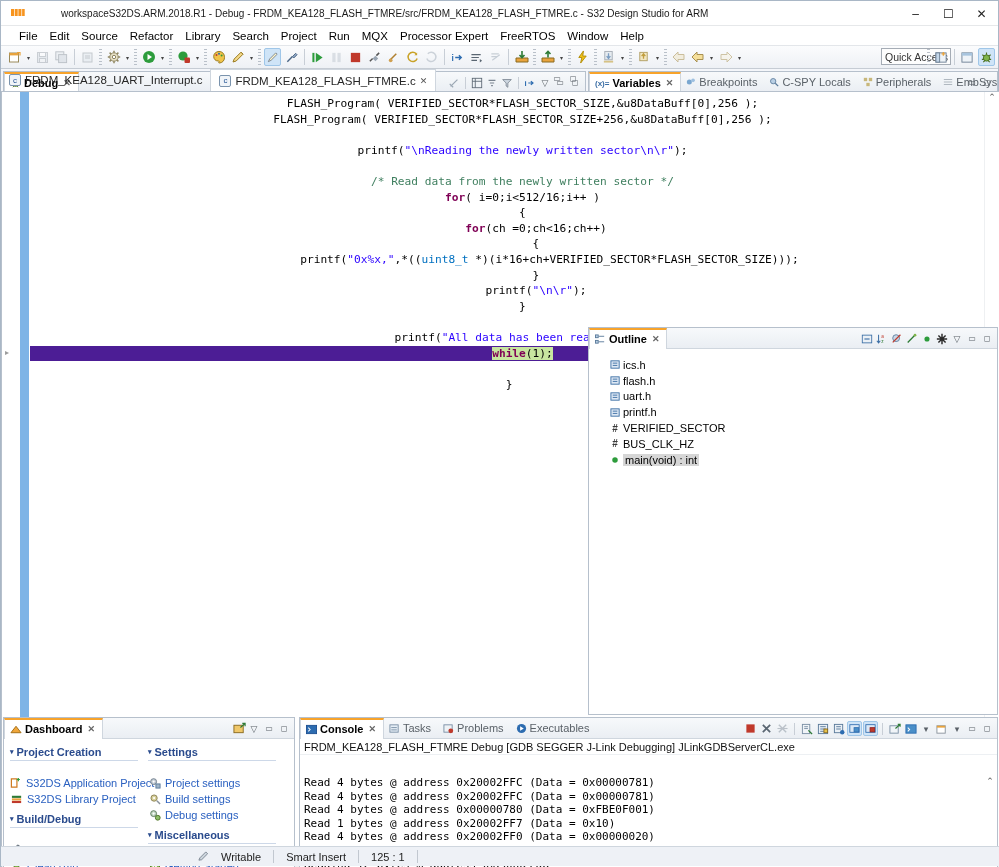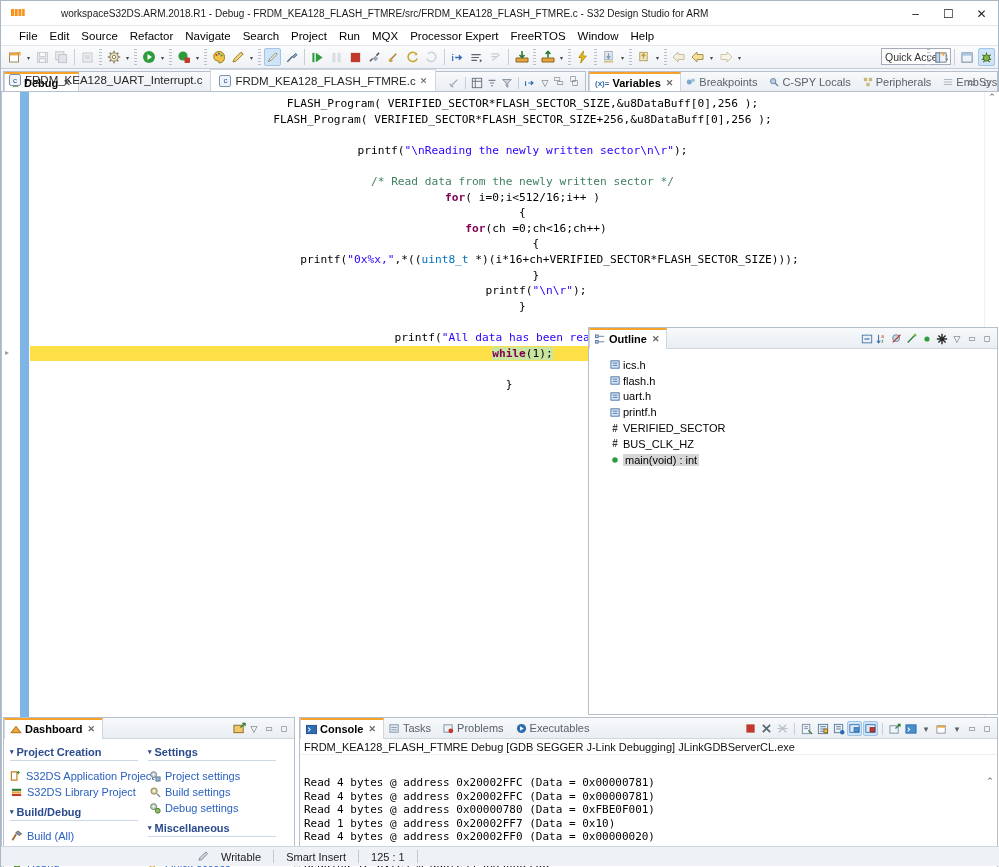--- a/index.html
+++ b/index.html
@@ -187,21 +187,21 @@
     width:9px; background:#7eb4e6; margin-left:1px;
     height:100%;
   }
   .code-area {
     position:absolute; left:28px; right:15px; top:0; bottom:16px;
     overflow:hidden; background:#fff;
     font-family:"DejaVu Sans Mono", monospace; font-size:11.2px; line-height:15.6px;
     padding-top:4px;
   }
   .cline { white-space:pre; height:15.6px; padding-left:4px;text-align:center; }
-  .cline.hl { background:#fde047; }
+  .cline.hl { background:#4c1d95; }
   .kw { color:#7f0055; font-weight:bold; }
   .str { color:#2a00ff; }
   .cmt { color:#3f7f5f; }
   .typ { color:#0070c0; }
   .hlmark { background:#c8e6a0; }
   .vscroll-e {
     position:absolute; right:0; top:0; bottom:16px; width:15px;
     background:#fff; border-left:1px solid #eef0f2;
     display:flex; flex-direction:column; align-items:center;
   }
@@ -221,21 +221,21 @@
   .odim { color:#b08000; }
 
   
   #dash-panel { left:2px; top:648px; width:292px; height:217px; }
   .dash-cols { display:flex; padding:7px 6px 0 6px; gap:10px; }
   .dash-col { width:128px; }
   .dash-group { margin-bottom:6px; }
   .dash-title {
     display:flex; align-items:center; gap:3px;
     font-weight:bold; color:#2a4b8d; font-size:11px;
-    border-bottom:1px solid #cdd8e8; padding-bottom:2px; margin-bottom:7px;
+    border-bottom:1px solid #cdd8e8; padding-bottom:2px; margin-bottom:14px;
   }
   .dash-title .tw { font-size:7px; color:#2a4b8d; }
   .dash-link {
     display:flex; align-items:center; gap:4px;
     color:#2a60c0; font-size:11px; height:16px; white-space:nowrap;
   }
   .dash-link .di { width:13px; height:13px; display:flex;align-items:center;justify-content:center;font-size:9px; }
 
   
   #console-panel { left:298px; top:648px; width:699px; height:190px; }
@@ -288,21 +288,21 @@
       <div class="win-btn">☐</div>
       <div class="win-btn close">✕</div>
     </div>
   </div>
 
   <div class="menubar">
     <div class="menu-item">File</div>
     <div class="menu-item">Edit</div>
     <div class="menu-item">Source</div>
     <div class="menu-item">Refactor</div>
-    <div class="menu-item">Navigate</div>
+    <div class="menu-item">Library</div>
     <div class="menu-item">Search</div>
     <div class="menu-item">Project</div>
     <div class="menu-item">Run</div>
     <div class="menu-item">MQX</div>
     <div class="menu-item">Processor Expert</div>
     <div class="menu-item">FreeRTOS</div>
     <div class="menu-item">Window</div>
     <div class="menu-item">Help</div>
   </div>
 

